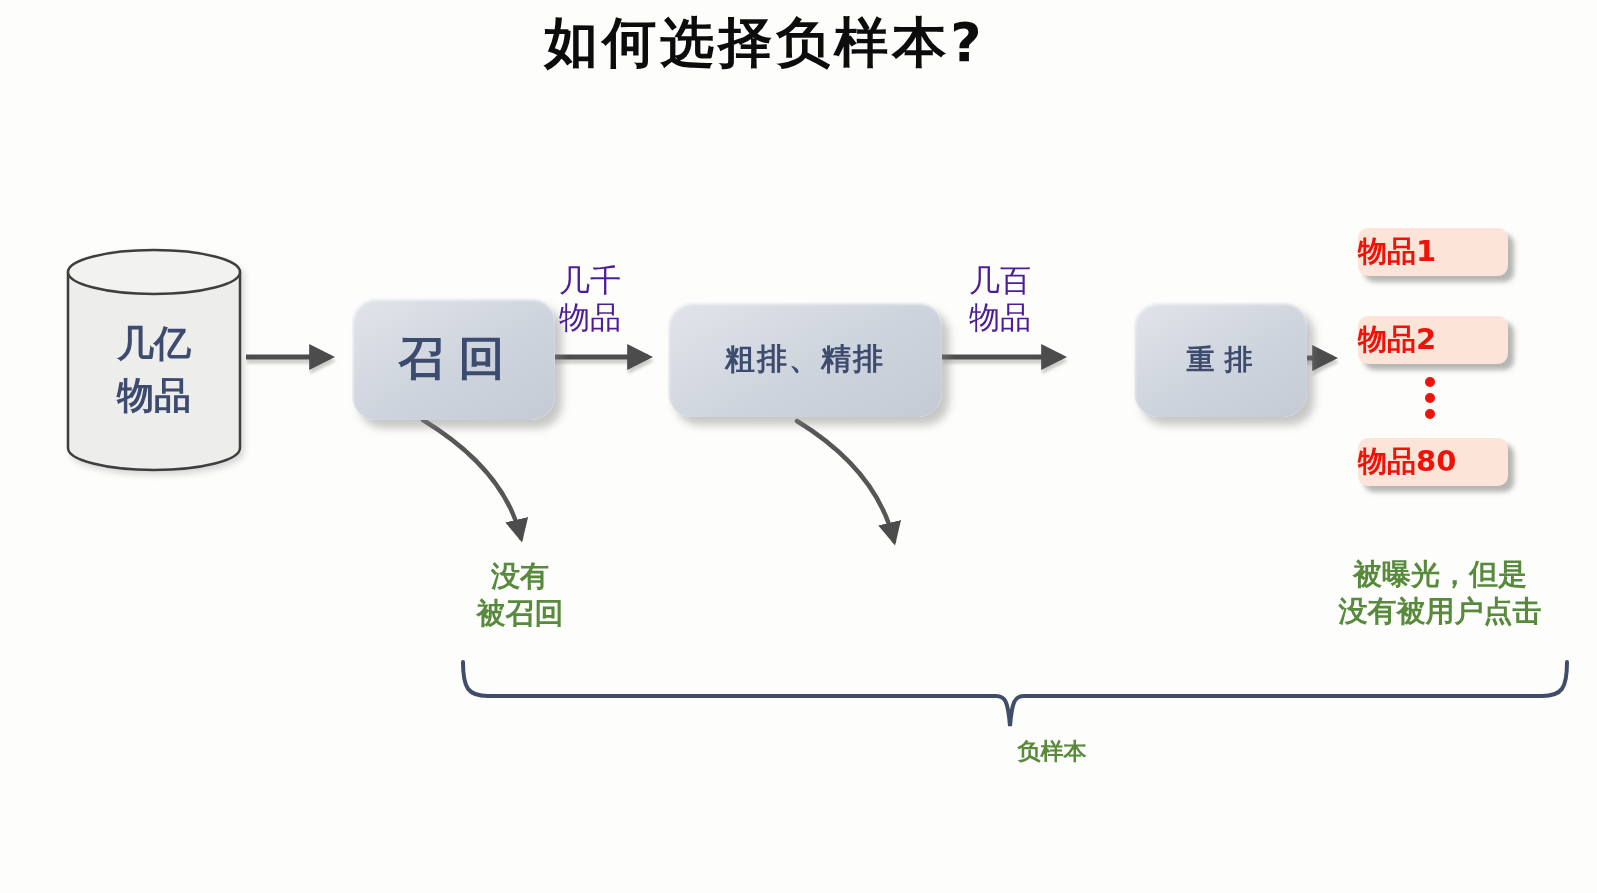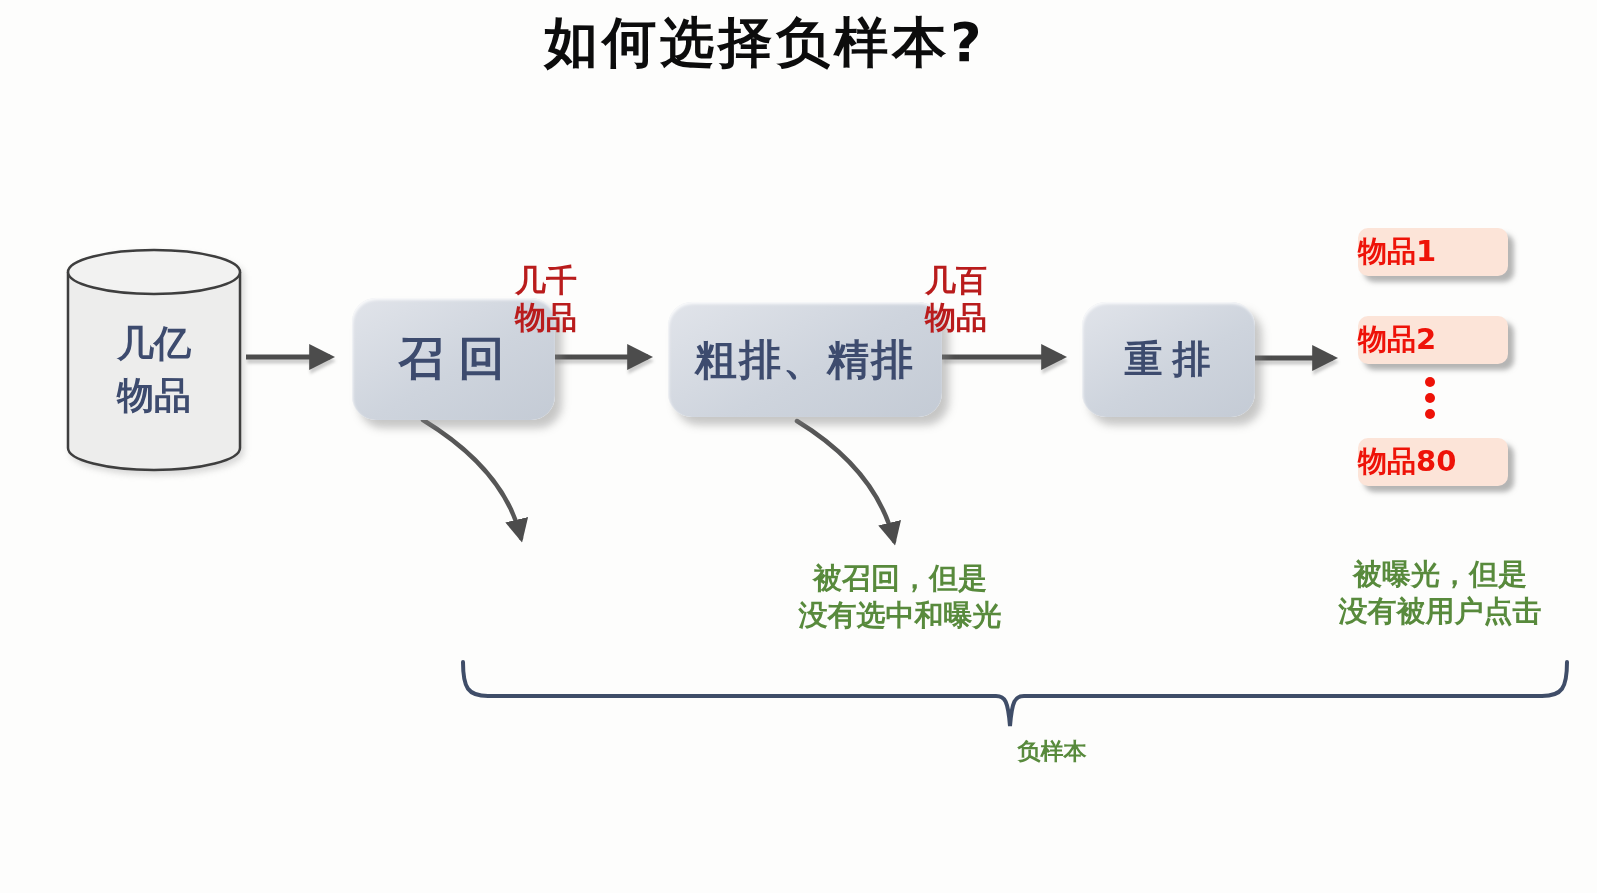--- a/index.html
+++ b/index.html
@@ -19,25 +19,25 @@
     color:#3d4b6e;font-weight:bold;font-size:37px;line-height:52px;
   }
   .cyl-label span,.count span,.note span{display:block;}
   .stage{
     position:absolute;display:flex;align-items:center;justify-content:center;
     border-radius:24px;color:#3d4b6e;font-weight:bold;
     background:linear-gradient(150deg,#e1e4ea 0%,#ced4dd 55%,#c4cbd5 100%);
     box-shadow:7px 8px 8px rgba(130,130,130,0.45), inset 1px 2px 3px rgba(255,255,255,0.85);
   }
   .stage1{left:352px;top:298px;width:203px;height:122px;font-size:46px;letter-spacing:14px;text-indent:10px;}
-  .stage2{left:668px;top:302px;width:274px;height:115px;font-size:42px;letter-spacing:2px;}
-  .stage3{left:1082px;top:302px;width:173px;height:115px;font-size:38px;letter-spacing:10px;text-indent:8px;text-align:center;}
+  .stage2{left:668px;top:302px;width:274px;height:115px;font-size:30px;letter-spacing:2px;}
+  .stage3{left:1134px;top:302px;width:173px;height:115px;font-size:28px;letter-spacing:10px;text-indent:8px;text-align:center;}
   .count{
-    position:absolute;top:262px;width:150px;text-align:left;
-    color:#b91c1c;font-weight:bold;font-size:31px;line-height:37px;
+    position:absolute;top:262px;width:150px;text-align:center;
+    color:#4c1d95;font-weight:normal;font-size:31px;line-height:37px;
   }
   .count1{left:515px;}
   .count2{left:925px;}
   .item{
     position:absolute;left:1358px;width:150px;height:48px;
     display:flex;align-items:center;
     background:#fce4d8;border-radius:10px;color:#ee1208;
     font-weight:bold;font-size:29px;
     box-shadow:6px 6px 5px rgba(110,110,110,0.5);
   }
@@ -125,24 +125,22 @@
     <span>物品1</span>
   </div>
   <div class="item item2">
     <span>物品2</span>
   </div>
   <div class="item item3">
     <span>物品80</span>
   </div>
 
   <div class="note note1">
-  </div>
-  <div class="note note2">
-    <span>被召回，但是</span>
-    <span>没有选中和曝光</span>
+    <span>没有</span>
+    <span>被召回</span>
   </div>
   <div class="note note3">
     <span>被曝光，但是</span>
     <span>没有被用户点击</span>
   </div>
 
   <div class="brace-label">负样本</div>
 
 </div>
 

